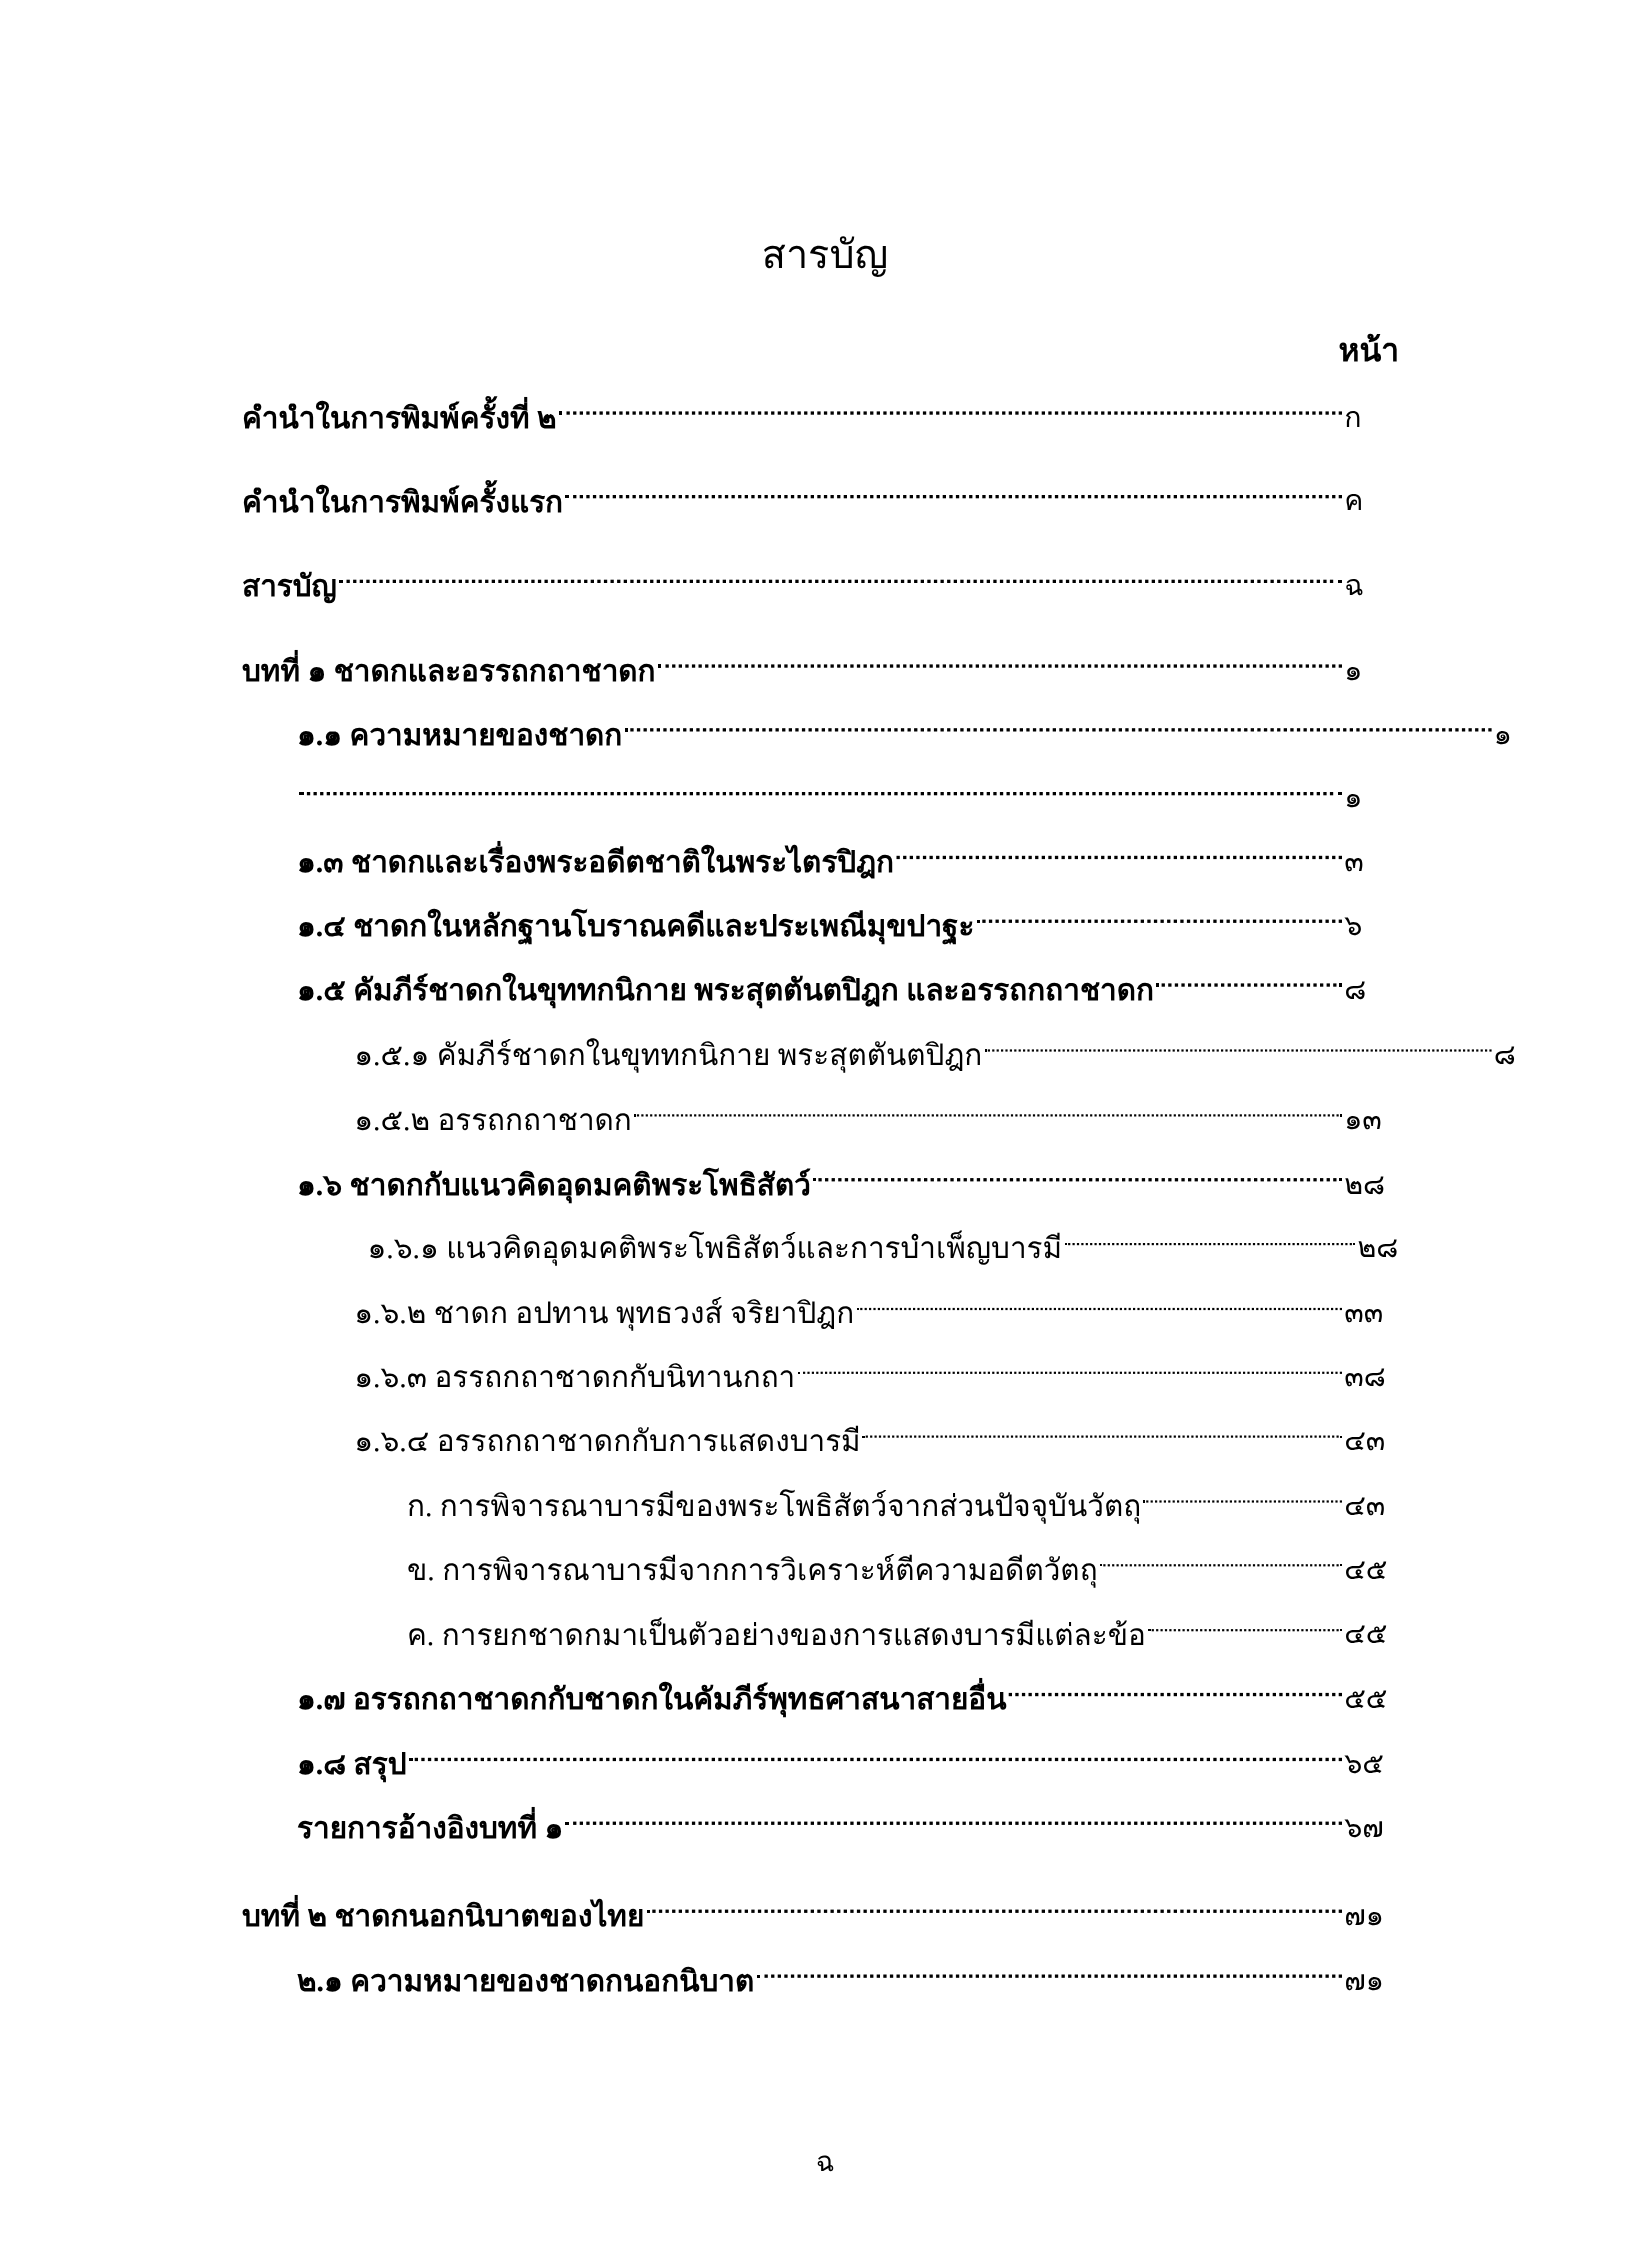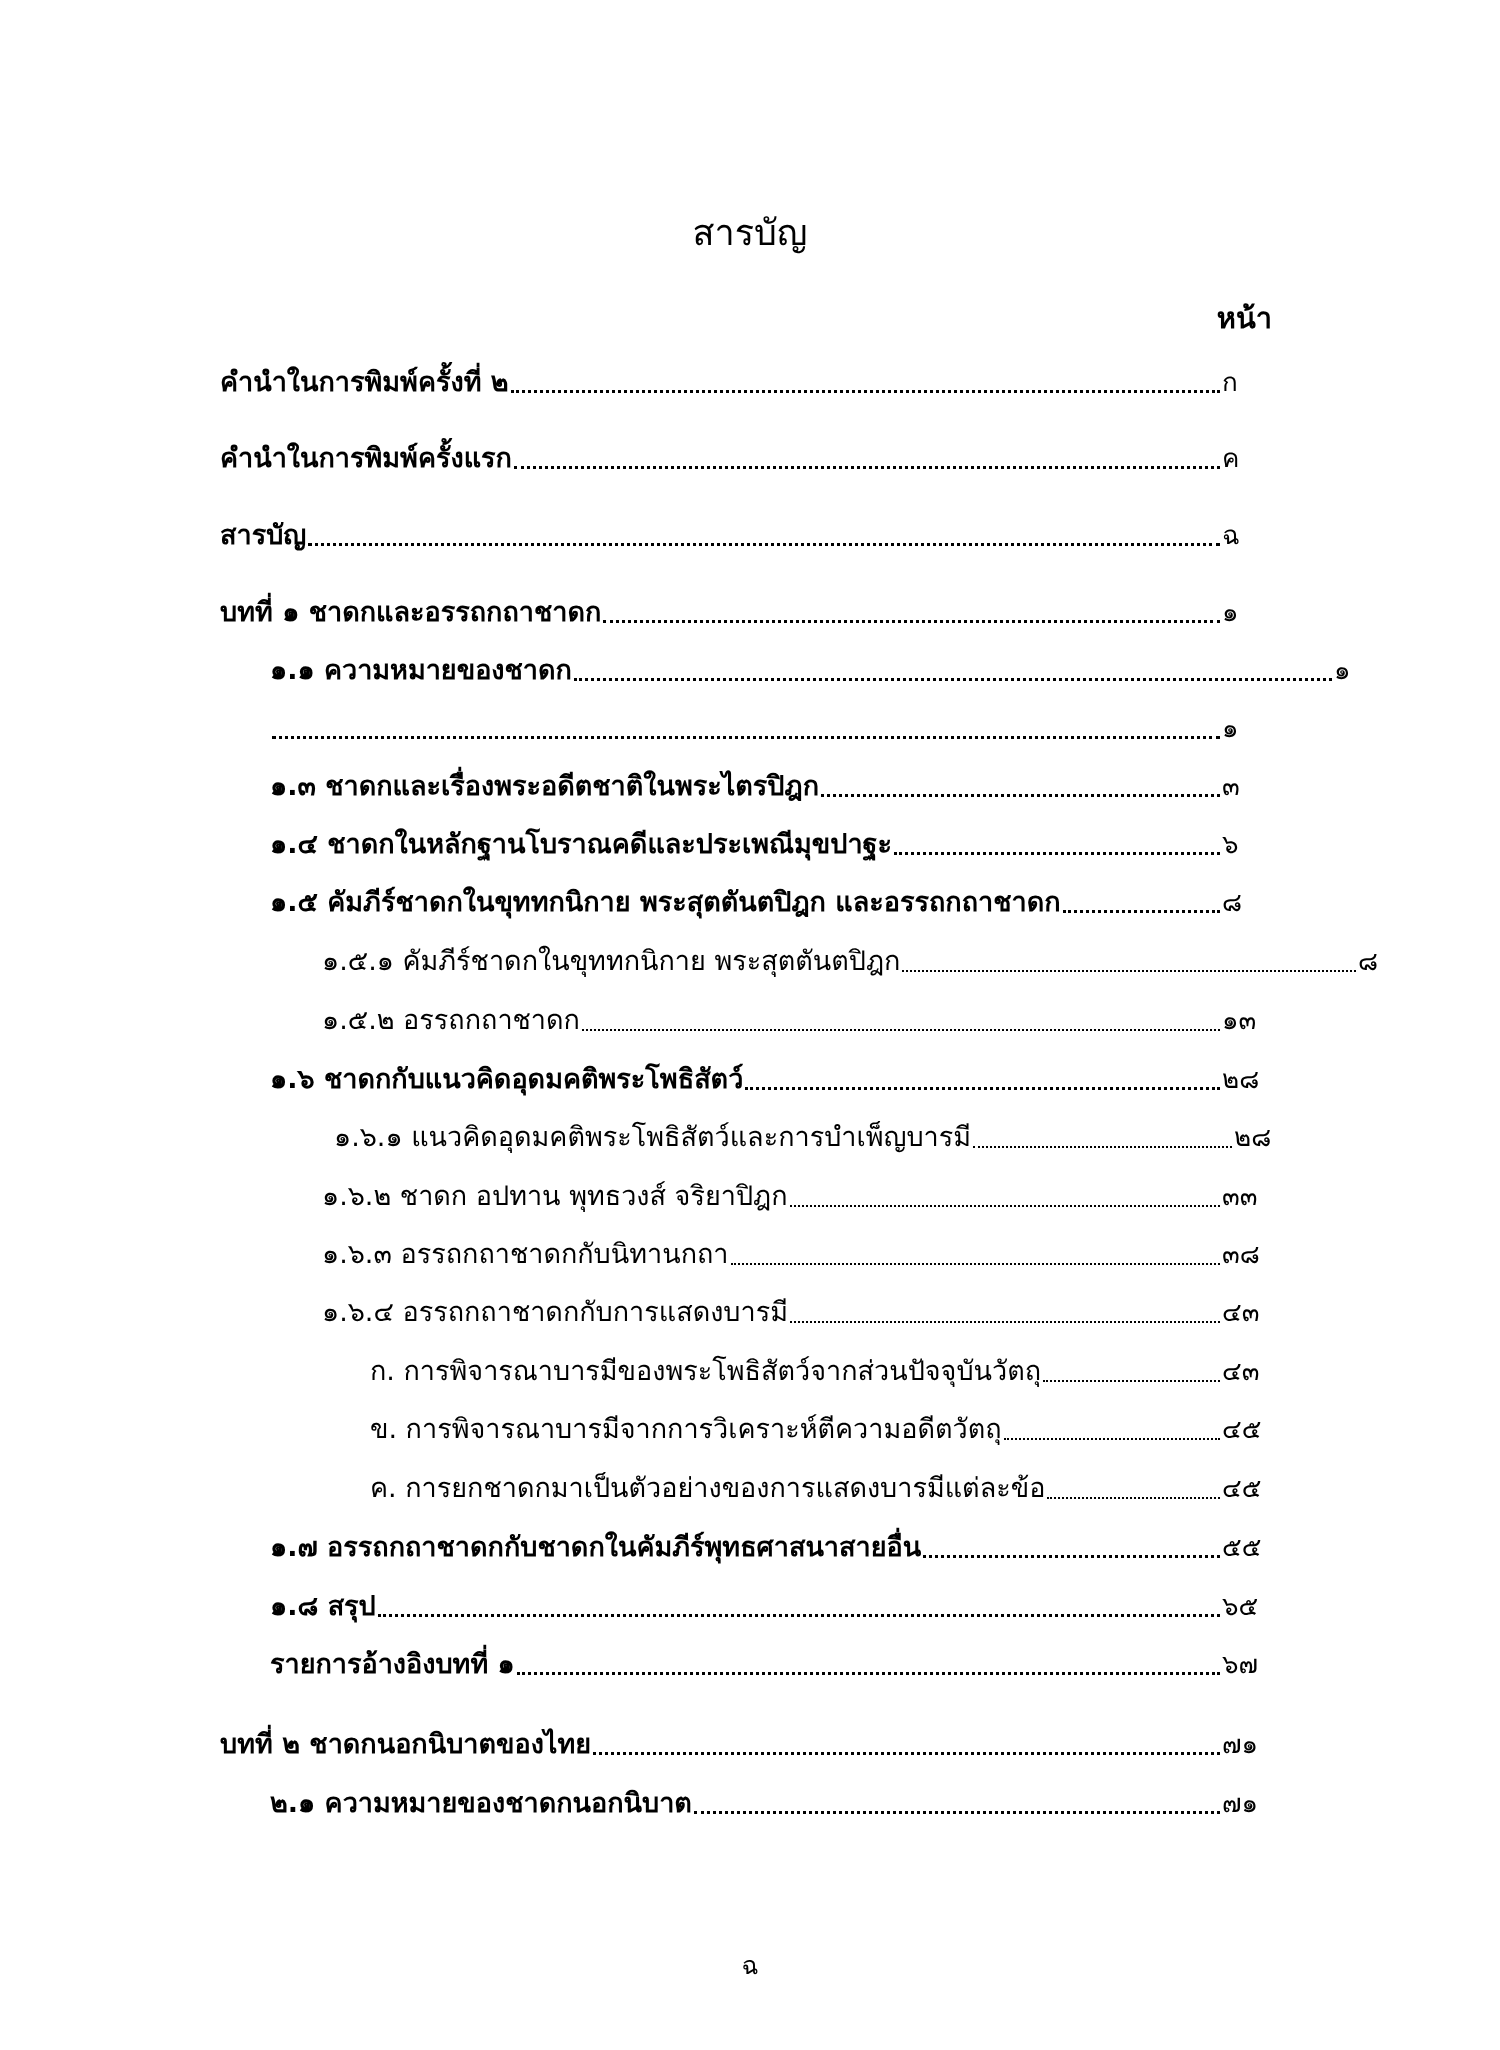--- a/index.html
+++ b/index.html
@@ -42,21 +42,22 @@
       margin: 0;
       padding: 0;
       list-style: none;
     }
     .toc-row {
       position: absolute;
       left: 0;
       width: 1500px;
       height: 44px;
       display: flex;
-      align-items: flex-end;
+      align-items: center;
+      font-family: Liberation Serif, serif;
     }
     .toc-text {
       white-space: nowrap;
       font-size: 27px;
       line-height: 40px;
       padding-bottom: 0;
     }
     .toc-row.bold .toc-text { font-weight: bold; }
     .toc-leader {
       flex: 1 1 auto;
@@ -106,21 +107,21 @@
     <li class="toc-row bold" style="top: 511px; padding-left: 220px; padding-right: 228px; box-sizing: border-box;">
       <span class="toc-text">สารบัญ</span>
       <span class="toc-leader"></span>
       <span class="toc-page">ฉ</span>
     </li>
     <li class="toc-row bold" style="top: 588px; padding-left: 220px; padding-right: 228px; box-sizing: border-box;">
       <span class="toc-text">บทที่ ๑ ชาดกและอรรถกถาชาดก</span>
       <span class="toc-leader"></span>
       <span class="toc-page">๑</span>
     </li>
-    <li class="toc-row bold" style="top: 646px; padding-left: 270px; padding-right: 116px; box-sizing: border-box;">
+    <li class="toc-row bold" style="top: 646px; padding-left: 270px; padding-right: 92px; box-sizing: border-box;">
       <span class="toc-text">๑.๑ ความหมายของชาดก</span>
       <span class="toc-leader"></span>
       <span class="toc-page">๑</span>
     </li>
     <li class="toc-row bold" style="top: 704px; padding-left: 270px; padding-right: 228px; box-sizing: border-box;">
       <span class="toc-leader"></span>
       <span class="toc-page">๑</span>
     </li>
     <li class="toc-row bold" style="top: 762px; padding-left: 270px; padding-right: 228px; box-sizing: border-box;">
       <span class="toc-text">๑.๓ ชาดกและเรื่องพระอดีตชาติในพระไตรปิฎก</span>

